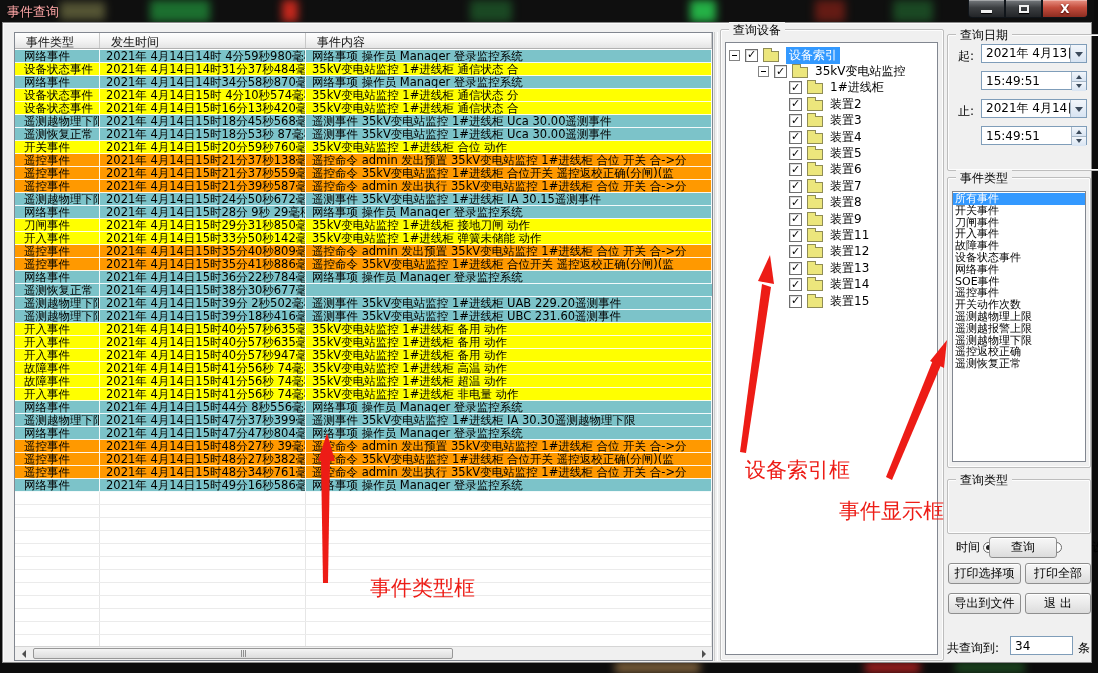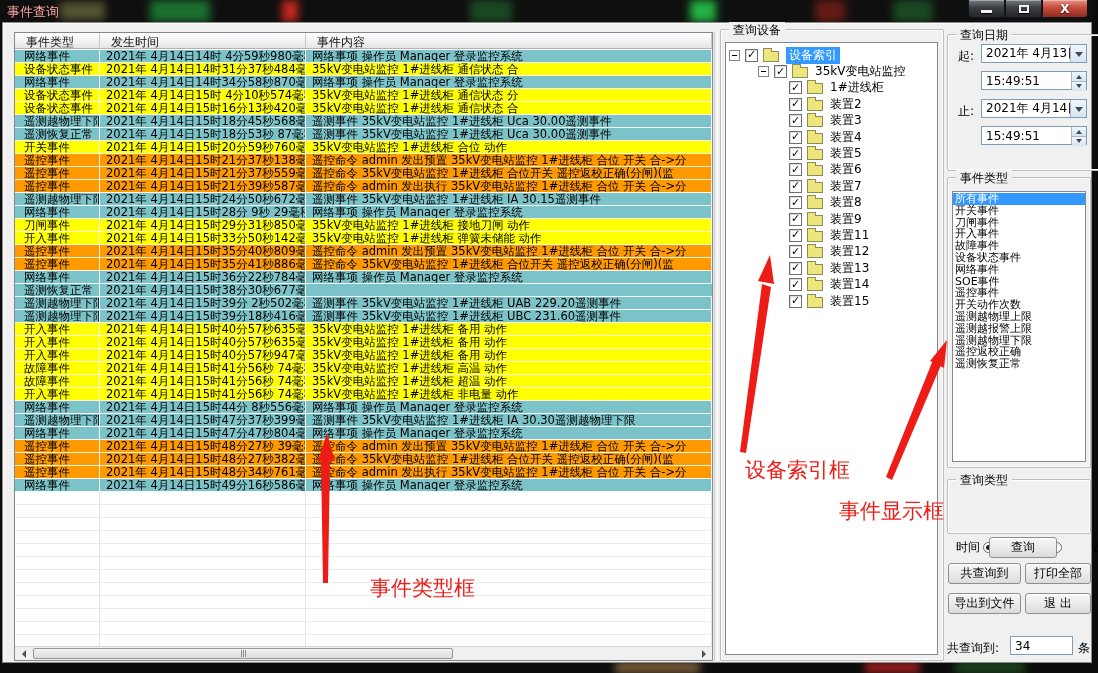--- a/index.html
+++ b/index.html
@@ -598,21 +598,21 @@
     <span class="radio"></span>
   </span>
             <span class="ritem">
     <span class="rlabel">设备</span>
     <span class="radio"></span>
   </span>
           </div>
       </div>
 
       <div class="btn" style="left:986px;top:514px;width:68px;">查询</div>
-      <div class="btn" style="left:945px;top:540px;width:73px;">共查询到</div>
+      <div class="btn" style="left:945px;top:540px;width:73px;">打印选择项</div>
       <div class="btn" style="left:1022px;top:540px;width:66px;text-align:right;">打印全部</div>
       <div class="btn" style="left:945px;top:570px;width:73px;">导出到文件</div>
       <div class="btn" style="left:1022px;top:570px;width:66px;">退 出</div>
 
       <span class="fldlabel" style="left:944px;top:617px;">共查询到:</span>
       <div class="count-field" style="left:1007px;top:613px;">34</div>
       <span class="fldlabel" style="left:1075px;top:617px;">条</span>
 
     </div>
   </div>

